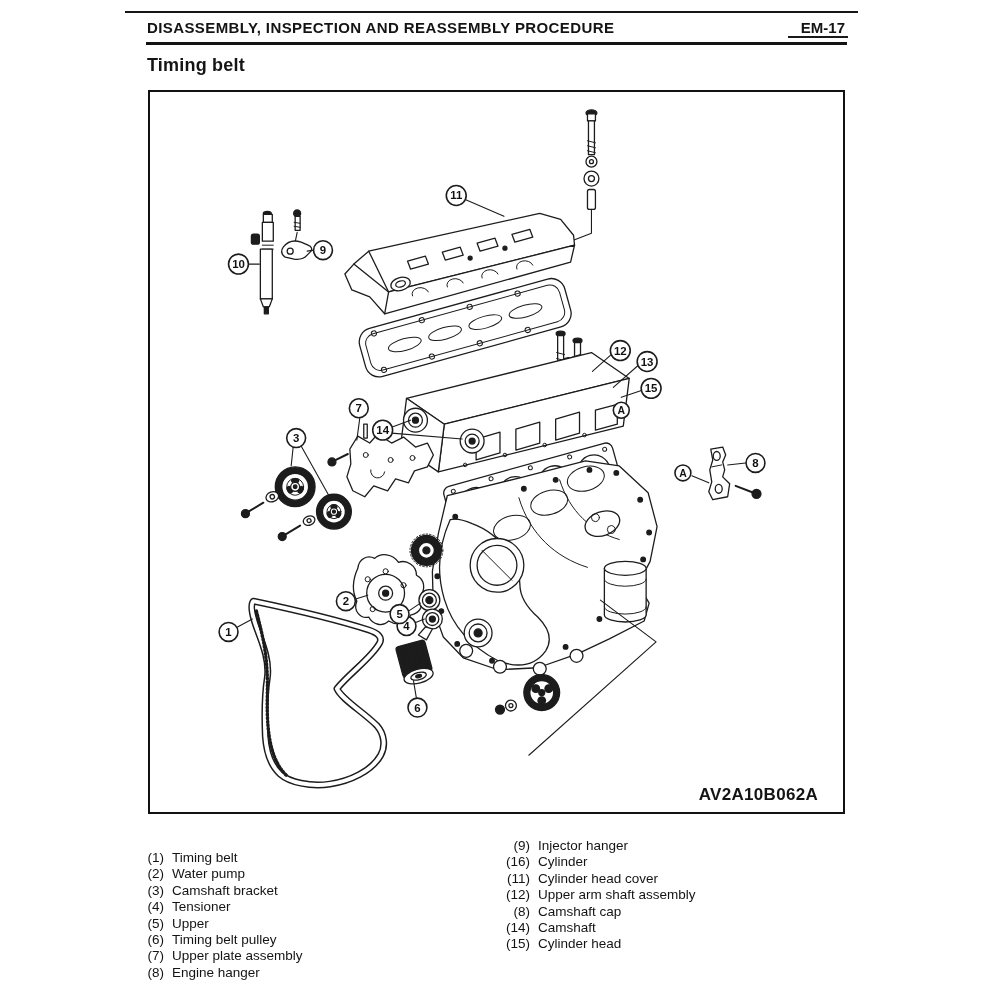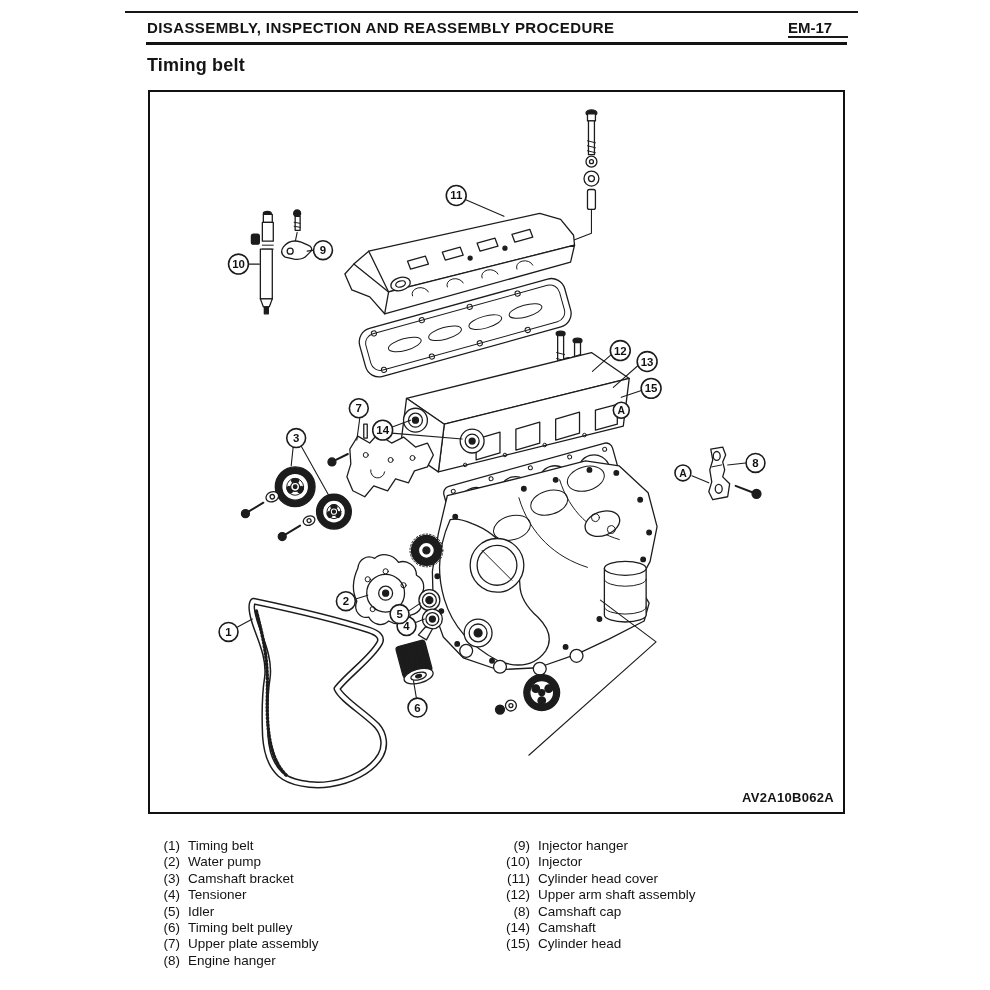--- a/index.html
+++ b/index.html
@@ -1,32 +1,32 @@
 <!DOCTYPE html>
 <html><head>
 <meta charset="utf-8">
 <style>
   html,body{margin:0;padding:0;background:#ffffff;}
   body{width:990px;height:990px;position:relative;font-family:"Liberation Sans",sans-serif;color:#141414;overflow:hidden;}
   .abs{position:absolute;}
   
   .rule-top{left:125px;top:11px;width:733px;height:2px;background:#161616;}
   .hdr-title{left:147px;top:19px;font-size:15px;font-weight:700;letter-spacing:0.4px;white-space:nowrap;}
-  .hdr-code{left:788px;top:19px;width:57px;text-align:left;font-size:15px;font-weight:700;}
+  .hdr-code{left:788px;top:19px;width:57px;text-align:right;font-size:15px;font-weight:700;}
   .rule-em{left:788px;top:36px;width:60px;height:2px;background:#1a1a1a;}
   .rule-hdr{left:146px;top:42px;width:701px;height:3px;background:#131313;}
   .sec-title{left:147px;top:55px;font-size:18px;font-weight:700;letter-spacing:0.2px;}
   
   .fig-box{left:148px;top:90px;width:697px;height:724px;border:2px solid #111;box-sizing:border-box;background:#fff;}
   .fig-box svg{position:absolute;left:0;top:0;width:100%;height:100%;}
-  .fig-code{position:absolute;right:9px;bottom:7px;font-size:13px;font-weight:700;letter-spacing:0.3px;}
+  .fig-code{position:absolute;right:25px;bottom:7px;font-size:17px;font-weight:700;letter-spacing:0.3px;}
   
   .parts{left:0;top:838px;width:990px;font-size:13.5px;}
   .col{position:absolute;top:0;}
-  .col-l{left:146px;}
+  .col-l{left:130px;margin-top:12px;}
   .col-r{left:496px;}
   .row{height:16.4px;line-height:16.4px;white-space:nowrap;}
   .num{display:inline-block;width:34px;text-align:right;}
   .lbl{margin-left:8px;}
   
   .ink *{fill:none;stroke:#1c1c1c;stroke-width:1.3;stroke-linecap:round;stroke-linejoin:round;}
   .ink .w{fill:#ffffff;}
   .ink .d{fill:#1c1c1c;stroke:#1c1c1c;}
   .ink .t{stroke-width:1;}
   .ink .th{stroke-width:2;}
@@ -450,27 +450,27 @@
   </svg>
   <div class="fig-code">AV2A10B062A</div>
 </div>
 
 <div class="abs parts">
   <div class="col col-l">
     <div class="row"><span class="num">(1)</span><span class="lbl">Timing belt</span></div>
     <div class="row"><span class="num">(2)</span><span class="lbl">Water pump</span></div>
     <div class="row"><span class="num">(3)</span><span class="lbl">Camshaft bracket</span></div>
     <div class="row"><span class="num">(4)</span><span class="lbl">Tensioner</span></div>
-    <div class="row"><span class="num">(5)</span><span class="lbl">Idler</span></div>
+    <div class="row"><span class="num">(5)</span><span class="lbl">Upper</span></div>
     <div class="row"><span class="num">(6)</span><span class="lbl">Timing belt pulley</span></div>
     <div class="row"><span class="num">(7)</span><span class="lbl">Upper plate assembly</span></div>
     <div class="row"><span class="num">(8)</span><span class="lbl">Engine hanger</span></div>
   </div>
   <div class="col col-r">
     <div class="row"><span class="num">(9)</span><span class="lbl">Injector hanger</span></div>
-    <div class="row"><span class="num">(10)</span><span class="lbl">Injector</span></div>
+    <div class="row"><span class="num">(16)</span><span class="lbl">Cylinder</span></div>
     <div class="row"><span class="num">(11)</span><span class="lbl">Cylinder head cover</span></div>
     <div class="row"><span class="num">(12)</span><span class="lbl">Upper arm shaft assembly</span></div>
     <div class="row"><span class="num">(8)</span><span class="lbl">Camshaft cap</span></div>
     <div class="row"><span class="num">(14)</span><span class="lbl">Camshaft</span></div>
     <div class="row"><span class="num">(15)</span><span class="lbl">Cylinder head</span></div>
   </div>
 </div>
 
 </body></html>

